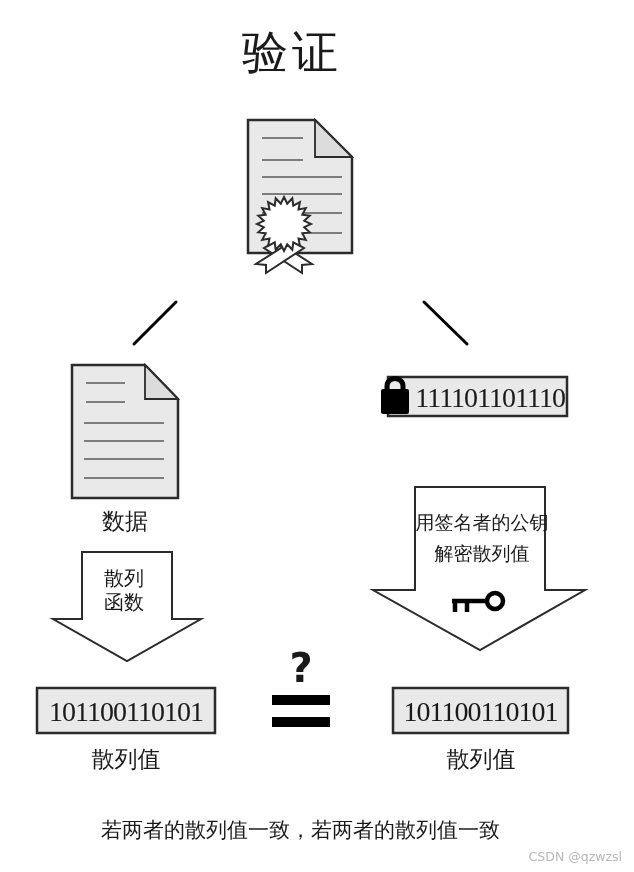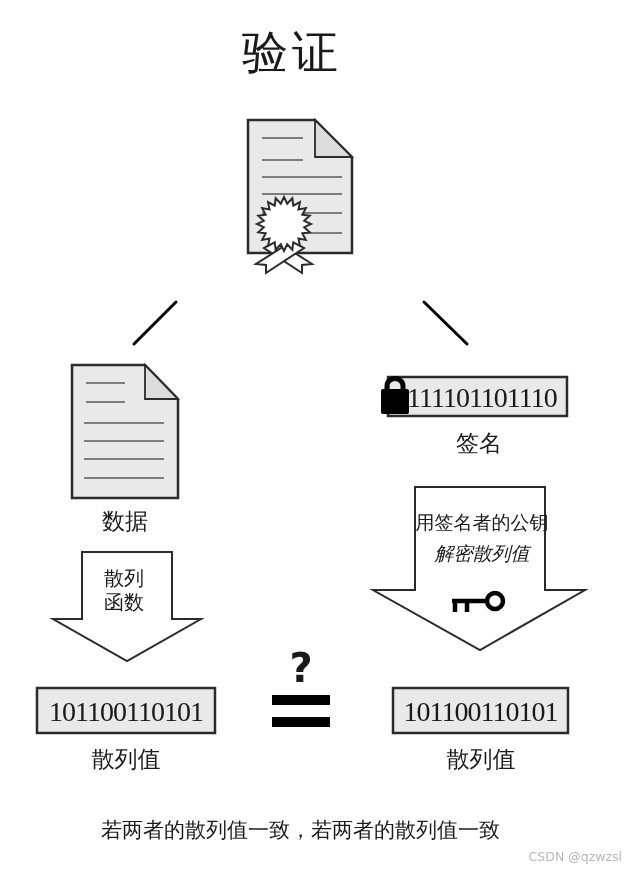--- a/index.html
+++ b/index.html
@@ -97,29 +97,28 @@
       <rect class="eqbar" x="272" y="695" width="58" height="10"></rect>
       <rect class="eqbar" x="272" y="717" width="58" height="10"></rect>
     </g>
   </svg>
 
   <div class="abs cjk title center" style="left:167px;top:22px;width:250px;">验证</div>
 
 
   <div class="abs cjk caption center" style="left:63px;top:506px;width:124px;">数据</div>
 
-  <div class="abs binary" style="left:407px;top:381px;width:158px;height:34px;line-height:34px;">111101101110</div>
+  <div class="abs binary" style="left:407px;top:381px;width:158px;height:34px;line-height:34px;text-align:right;">111101101110</div>
 
-  <div class="abs cjk caption center" style="left:417px;top:428px;width:124px;">签名</div>
 
   <div class="abs cjk arrow-text-s center" style="left:64px;top:565px;width:120px;">散列</div>
   <div class="abs cjk arrow-text-s center" style="left:64px;top:589px;width:120px;">函数</div>
 
   <div class="abs cjk arrow-text-xs center" style="left:402px;top:510px;width:160px;text-align:center;">用签名者的公钥</div>
-  <div class="abs cjk arrow-text-xs center" style="left:402px;top:541px;width:160px;font-style:italic;">解密散列值</div>
+  <div class="abs cjk arrow-text-xs center" style="left:402px;top:541px;width:160px;">解密散列值</div>
 
   <div class="abs binary center" style="left:37px;top:692px;width:178px;height:40px;line-height:40px;">101100110101</div>
   <div class="abs binary center" style="left:393px;top:692px;width:175px;height:40px;line-height:40px;">101100110101</div>
 
   <div class="abs cjk qmark center" style="left:281px;top:645px;width:40px;">?</div>
 
   <div class="abs cjk caption center" style="left:64px;top:744px;width:124px;">散列值</div>
   <div class="abs cjk caption center" style="left:419px;top:744px;width:124px;">散列值</div>
 
   <div class="abs cjk conclusion center" style="left:0px;top:816px;width:601px;">若两者的散列值一致，若两者的散列值一致</div>

